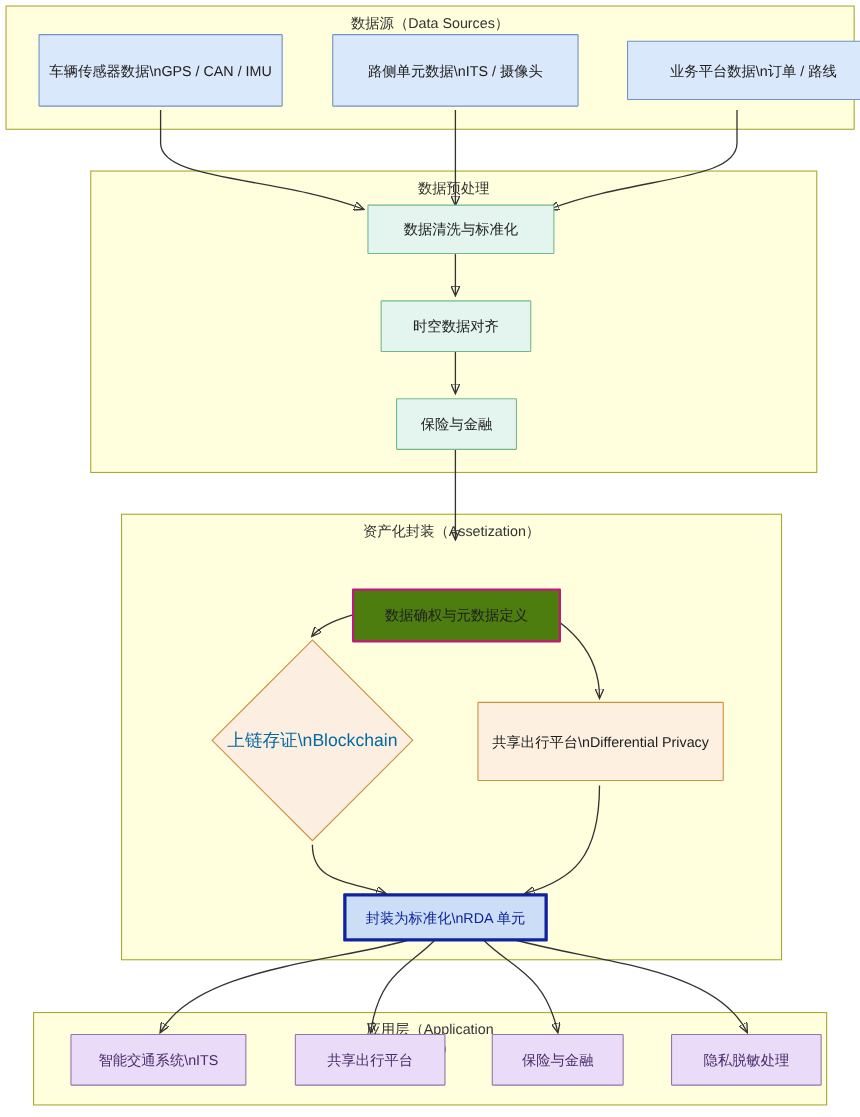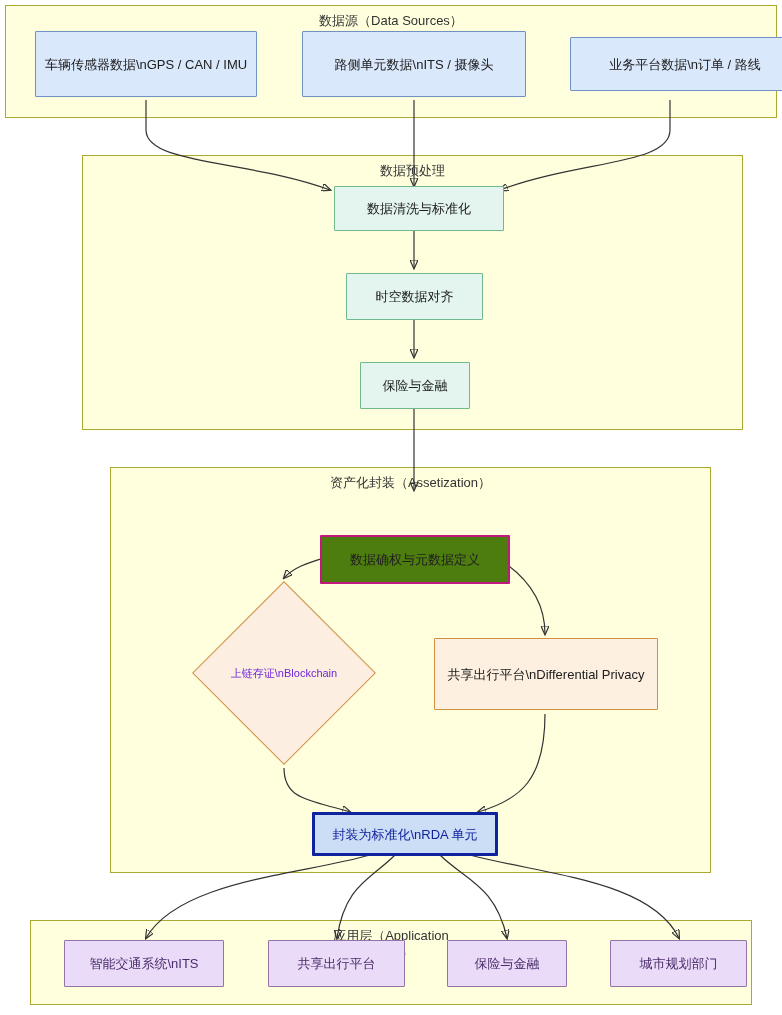--- a/index.html
+++ b/index.html
@@ -92,22 +92,22 @@
     border: 1px solid #cf9140;
     transform: rotate(45deg);
     box-sizing: border-box;
   }
   .diamond-label {
     position: absolute;
     inset: 0;
     display: flex;
     align-items: center;
     justify-content: center;
-    font-size: 11px;
-    color: #6d28d9;
+    font-size: 16px;
+    color: #0369a1;
     white-space: nowrap;
   }
   
   #edges {
     position: absolute;
     left: 0;
     top: 0;
     width: 782px;
     height: 1015px;
     pointer-events: none;
@@ -218,16 +218,16 @@
 
   <div class="node n-app" style="left:268px; top:940px; width:137px; height:47px;">
     <span>共享出行平台</span>
   </div>
 
   <div class="node n-app" style="left:447px; top:940px; width:120px; height:47px;">
     <span>保险与金融</span>
   </div>
 
   <div class="node n-app" style="left:610px; top:940px; width:137px; height:47px;">
-    <span>城市规划部门</span>
+    <span>隐私脱敏处理</span>
   </div>
 
 </div>
 
 </body></html>

